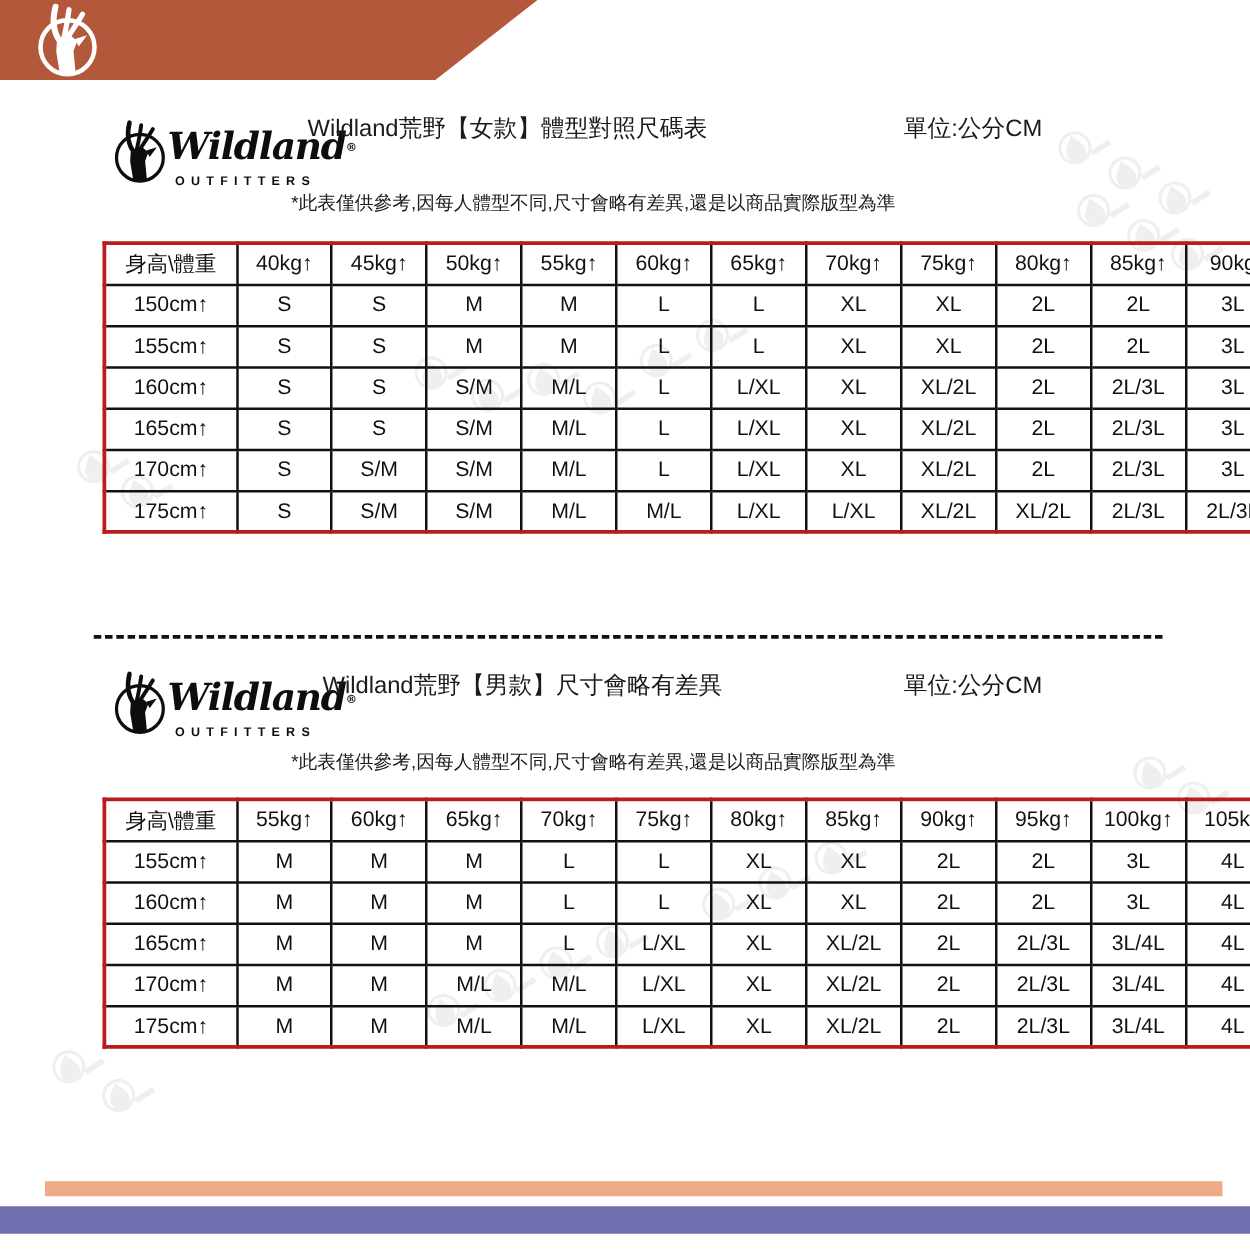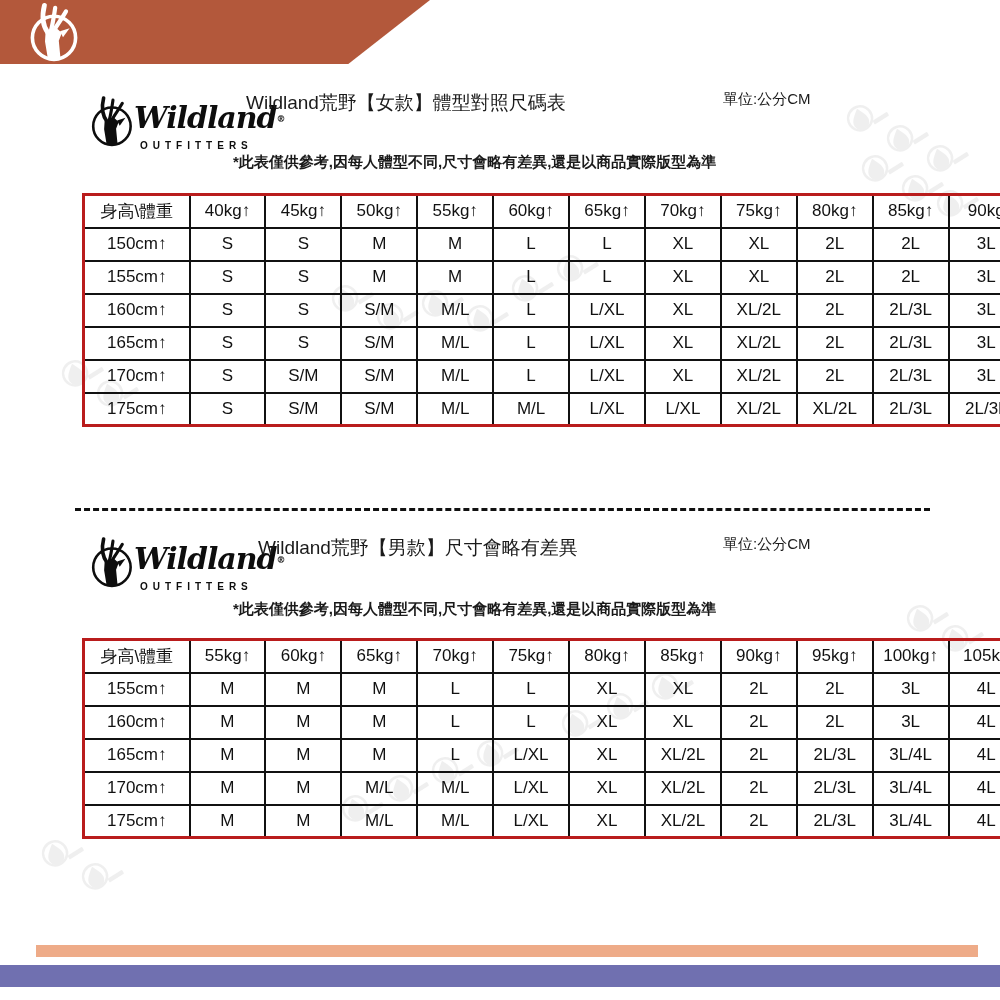--- a/index.html
+++ b/index.html
@@ -42,22 +42,22 @@
   .brand-sub {
     position:absolute; left:52px; top:48px;
     font-size:10px; font-weight:bold; 
     letter-spacing:5px; color:#0d0d0d; white-space:nowrap;
   }
   .brand-women { left:88px; top:92px; }
   .brand-men   { left:88px; top:533px; }
 
   
   .sec-title { position:absolute; font-size:19px; color:#1a1a1a; white-space:nowrap; }
-  .sec-unit  { position:absolute; font-size:15px; color:#1a1a1a; white-space:nowrap; }
-  .sec-note  { position:absolute; font-size:15px; color:#1a1a1a; white-space:nowrap;font-weight:bold; }
+  .sec-unit  { position:absolute; font-size:19px; color:#1a1a1a; white-space:nowrap; }
+  .sec-note  { position:absolute; font-size:15px; color:#1a1a1a; white-space:nowrap; }
   .t-women-title { left:246px; top:90px; }
   .t-women-unit  { left:723px; top:90px; }
   .t-women-note  { left:233px; top:153px; }
   .t-men-title   { left:258px; top:535px; }
   .t-men-unit    { left:723px; top:535px; }
   .t-men-note    { left:233px; top:600px; }
 
   
   .divider {
     position:absolute; left:75px; top:508px; width:855px; height:0;

